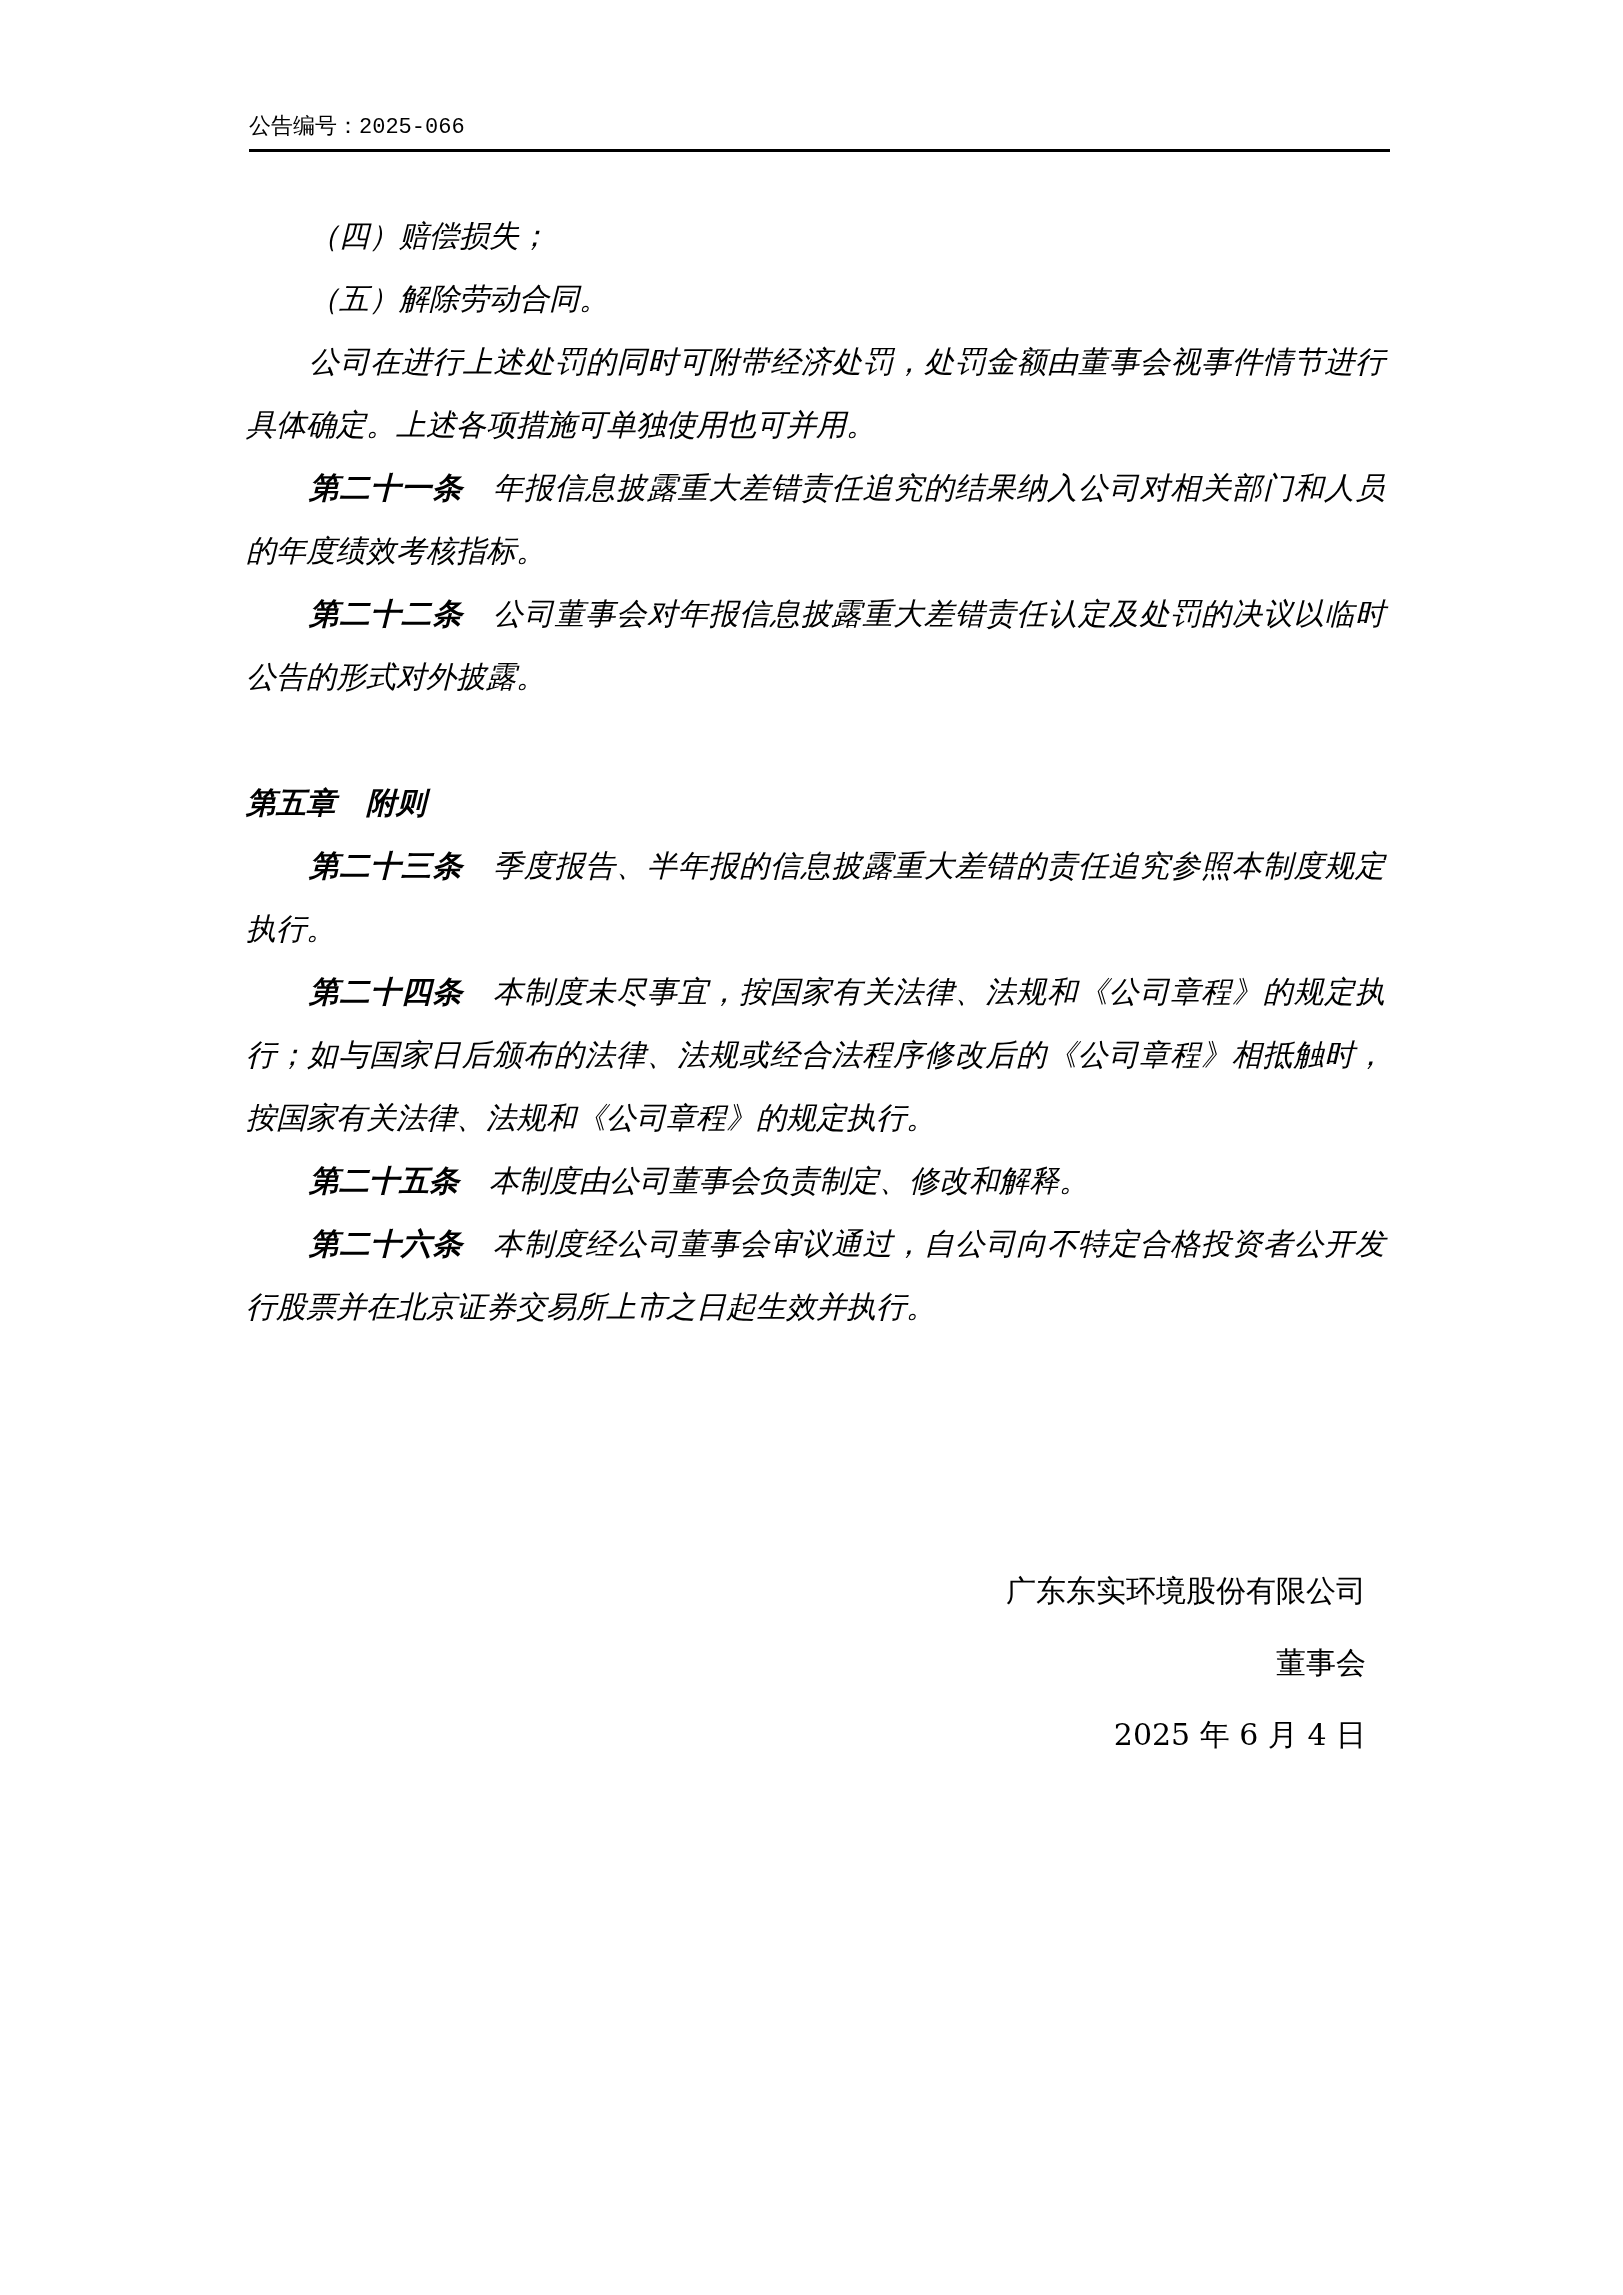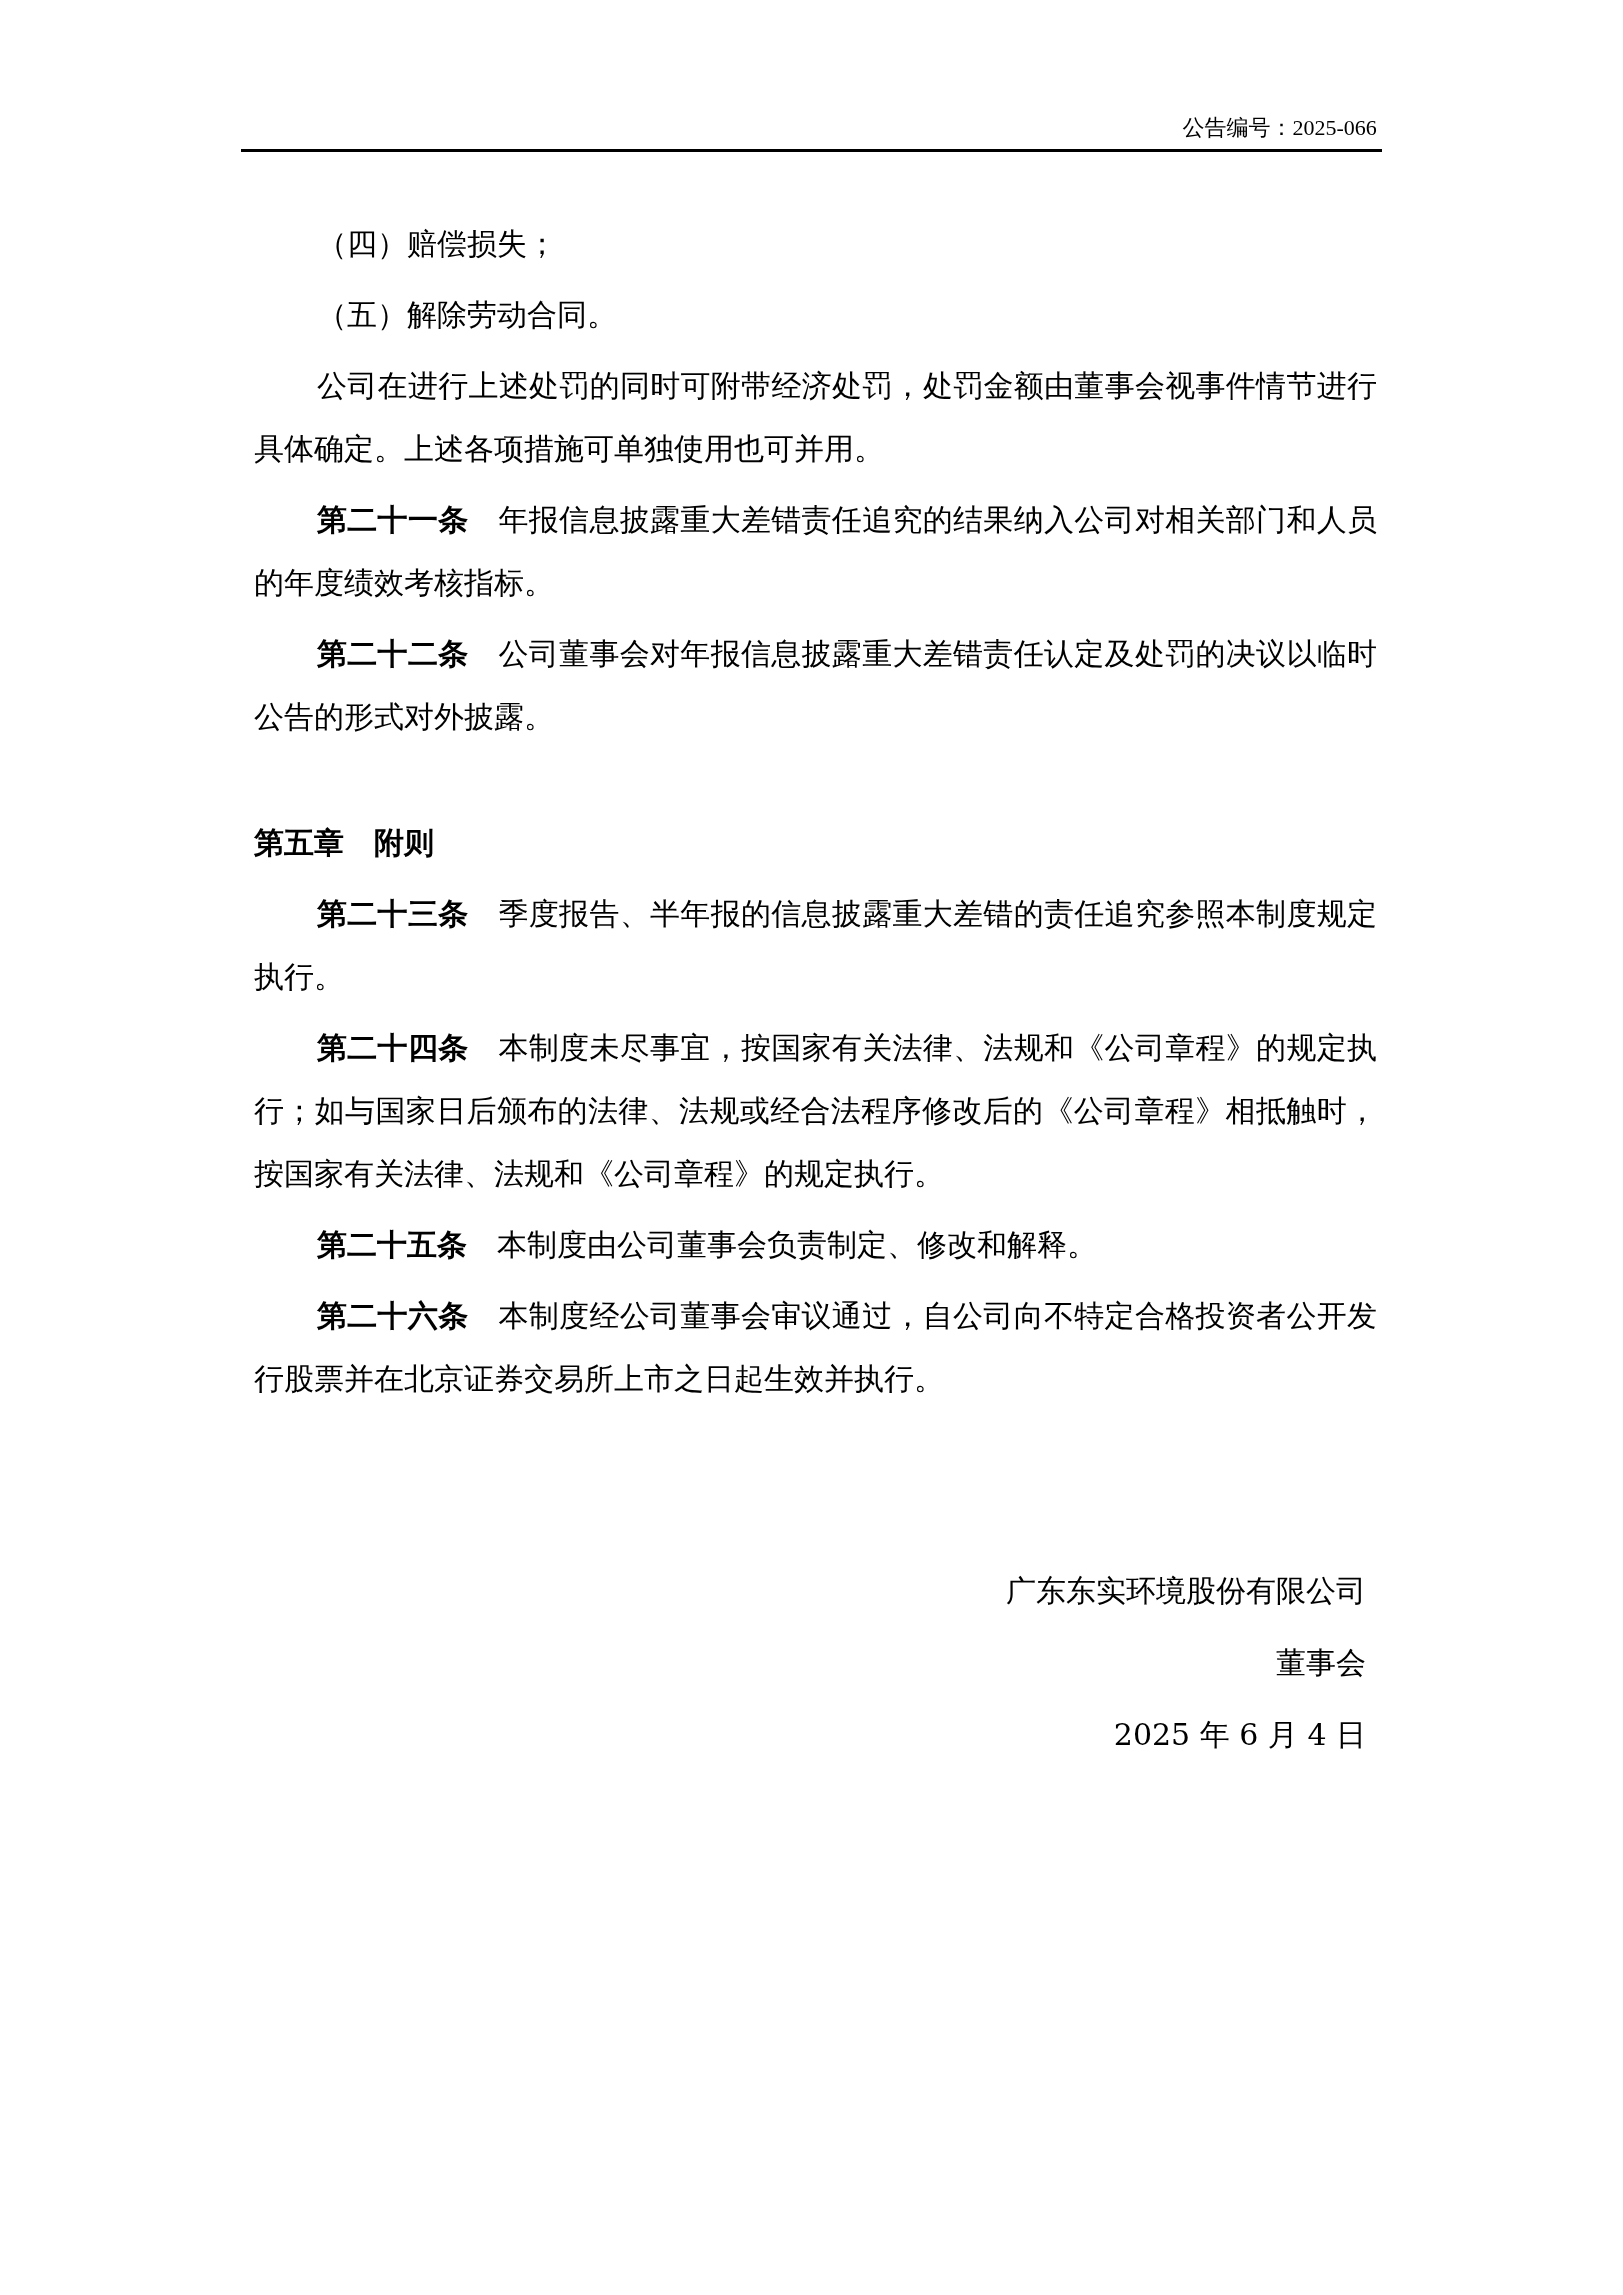--- a/index.html
+++ b/index.html
@@ -1,29 +1,29 @@
 <!DOCTYPE html>
 <html style="font-size:10.5px"><head>
 <meta charset="utf-8">
 <style>
   html, body { margin: 0; padding: 0; background: #ffffff; }
   body { width: 1623px; height: 2295px; position: relative; overflow: hidden; color: #000; }
   .header {
-    position: absolute; left: 241px; top: 111px; width: 1141px; height: 38px;
+    position: absolute; left: 249px; top: 111px; width: 1141px; height: 38px;
     border-bottom: 3.9px solid #000;
-    font-family: Liberation Serif, serif;
-    font-size: 22px; text-align: right; line-height: 34px;
+    font-family: Liberation Mono, monospace;
+    font-size: 22px; line-height: 34px;
   }
   .header span { padding-right: 5.2px; }
   .content {
     position: absolute; left: 246px; top: 204px; width: 1139px;
     font-family: "DejaVu Serif", "Liberation Serif", serif;
     font-size: 30px; line-height: 63px; text-align: justify;
   }
-  .p { margin: 8px; text-indent: 63px; }
+  .p { margin: 0; text-indent: 63px; font-style: italic; }
   .art { font-weight: bold; font-family: "DejaVu Sans", "Liberation Sans", sans-serif; margin-right: 30px; }
   .chapter { text-align: left; font-weight: bold; font-family: "DejaVu Sans", "Liberation Sans", sans-serif; margin-top: 63px; text-indent: 0; }
   .chapter .gap { display: inline-block; width: 30px; }
   .sign {
     position: absolute; right: 249px; top: 1551px; text-align: right;
     font-family: "DejaVu Serif", "Liberation Serif", serif; font-size: 30px; line-height: 64px;
   }
   .sign div { margin: 8px; }
 </style>
 </head>

